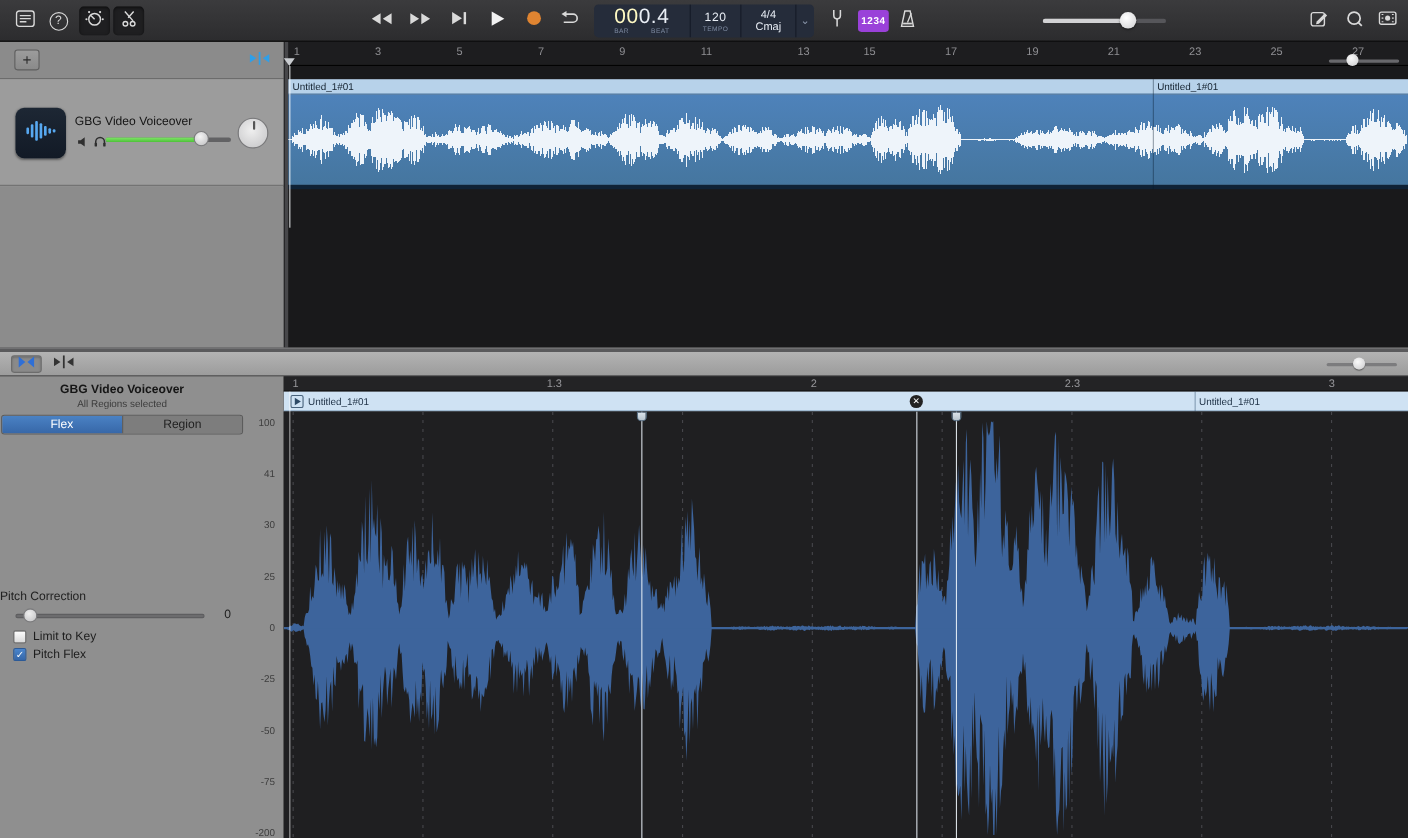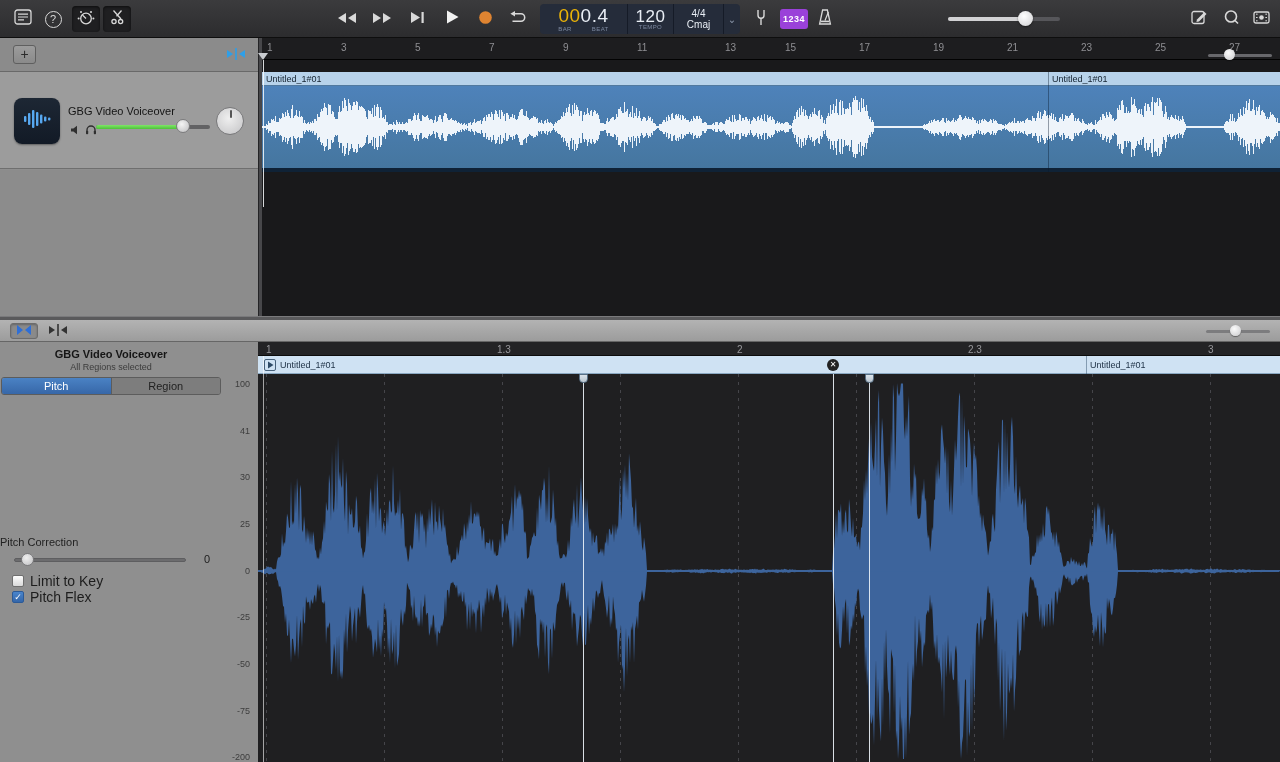--- a/index.html
+++ b/index.html
@@ -12,24 +12,24 @@
   .tbtn.pressed{background:#1f1f21;box-shadow:inset 0 1px 3px rgba(0,0,0,.6)}
   .helpc{width:17px;height:17px;border:1.5px solid #d9d9d9;border-radius:50%;font-size:11px;line-height:14px;text-align:center;color:#d9d9d9}
 
   .lcd{position:absolute;left:540px;top:4px;width:200px;height:30px;background:#252c3a;border-radius:4px;display:flex;color:#e9eef5;overflow:hidden}
   .lcd-sec{position:relative;height:100%;border-right:1px solid #151b27;display:flex;flex-direction:column;align-items:center;justify-content:center}
   .lcd-bar{width:88px}
   .lcd-tempo{width:46px}
   .lcd-key{width:50px}
   .lcd-chev{width:16px;border-right:none;color:#8b97ab;font-size:10px}
   .lcd-digits{font-size:19px;line-height:18px;letter-spacing:.5px}
-  .lcd-dim{color:#eab308}
+  .lcd-dim{color:#fef9c3}
   .lcd-lblrow{display:flex;gap:20px;margin-top:1px}
   .lcd-lbl{font-size:6px;color:#7d89a0;letter-spacing:.4px}
-  .lcd-tempo .lcd-digits{font-size:17px;line-height:15px}
+  .lcd-tempo .lcd-digits{font-size:11px;line-height:15px}
   .lcd-key div{font-size:10px;line-height:11px}
 
   .countin{position:absolute;left:780px;top:9px;width:28px;height:20px;background:#9a41d9;border-radius:3px;color:#fff;font-size:9px;font-weight:bold;display:flex;align-items:center;justify-content:center;letter-spacing:.5px}
 
   .volwrap{position:absolute;left:948px;top:0;width:118px;height:38px}
   .voltrack{position:absolute;left:0;top:17px;width:112px;height:4px;border-radius:2px;background:#56565a}
   .volfill{position:absolute;left:0;top:0;height:4px;width:78px;border-radius:2px;background:#d2d2d4}
   .volknob{position:absolute;left:70px;top:11px;width:15px;height:15px;border-radius:50%;background:radial-gradient(circle at 40% 35%,#ffffff,#cfcfd1);box-shadow:0 1px 2px rgba(0,0,0,.5)}
 
   
@@ -79,21 +79,21 @@
   .tab{flex:1;font-size:11px;display:flex;align-items:center;justify-content:center}
   .tab-sel{background:linear-gradient(#4a82c4,#3767a8);color:#fff}
   .tab-unsel{background:#7d7d7d;color:#1f1f1f;border-left:1px solid #5c5c5c}
   .pc-label{position:absolute;left:0;top:194px;font-size:11px;color:#222}
   .pc-track{position:absolute;left:14px;top:216px;width:172px;height:4px;border-radius:2px;background:#6c6c6e;border:1px solid #5e5e60}
   .pc-knob{position:absolute;left:21px;top:211px;width:13px;height:13px;border-radius:50%;background:radial-gradient(circle at 40% 35%,#efefef,#bfbfc1);border:1px solid #7b7b7d}
   .pc-value{position:absolute;left:192px;top:211px;width:18px;text-align:right;font-size:11px;color:#1d1d1d}
   .chk-row{position:absolute;left:12px;display:flex;gap:6px;align-items:center}
   .chk{width:12px;height:12px;border-radius:2px;border:1px solid #6f6f6f;background:linear-gradient(#fdfdfd,#d9d9d9);font-size:9px;line-height:11px;text-align:center;color:#fff}
   .chk.on{background:linear-gradient(#4a85cc,#3466a9);border-color:#2c5a97}
-  .chk-lbl{font-size:14px;color:#1d1d1d}
+  .chk-lbl{font-size:11px;color:#1d1d1d}
   .sc-tick{position:absolute;right:8px;width:30px;text-align:right;font-size:9px;color:#3d3d3d}
 
   
   .editor-main{position:absolute;left:258px;top:342px;width:1022px;height:420px;background:#202022}
   .ed-ruler{position:absolute;left:0;top:0;width:1022px;height:14px;background:#232325;border-bottom:1px solid #0c0c0c}
   .ed-tick{position:absolute;top:2px;font-size:10px;color:#97979b}
   .ed-regionbar{position:absolute;left:0;top:14px;width:1022px;height:18px;background:#cfe2f3;border-bottom:1px solid #8aa8c2}
   .ed-playchip{position:absolute;left:6px;top:3px;width:12px;height:12px;border:1px solid #47617a;border-radius:2px;display:flex;align-items:center;justify-content:center}
   .ed-reglabel{position:absolute;top:4px;font-size:9px;color:#223549;white-space:nowrap}
   .ed-regsplit{position:absolute;left:828px;top:0;width:1px;height:18px;background:rgba(40,70,100,.45)}
@@ -336,21 +336,21 @@
     <div class="mini-zoom" style="right:10px;top:5px">
       <div class="mz-track" style="background:#7c7c7e"></div>
       <div class="mz-knob" style="left:24px"></div>
     </div>
   </div>
 
   <div class="inspector">
     <div class="insp-title">GBG Video Voiceover</div>
     <div class="insp-sub">All Regions selected</div>
     <div class="tabs">
-      <div class="tab tab-sel">Pitch</div>
+      <div class="tab tab-sel">Flex</div>
       <div class="tab tab-unsel">Region</div>
     </div>
     <div class="pc-label">Pitch Correction</div>
     <div class="pc-track"></div>
     <div class="pc-knob"></div>
     <div class="pc-value">0</div>
     <div class="chk-row" style="top:231px">
       <div class="chk"></div>
       <span class="chk-lbl">Limit to Key</span>
     </div>

